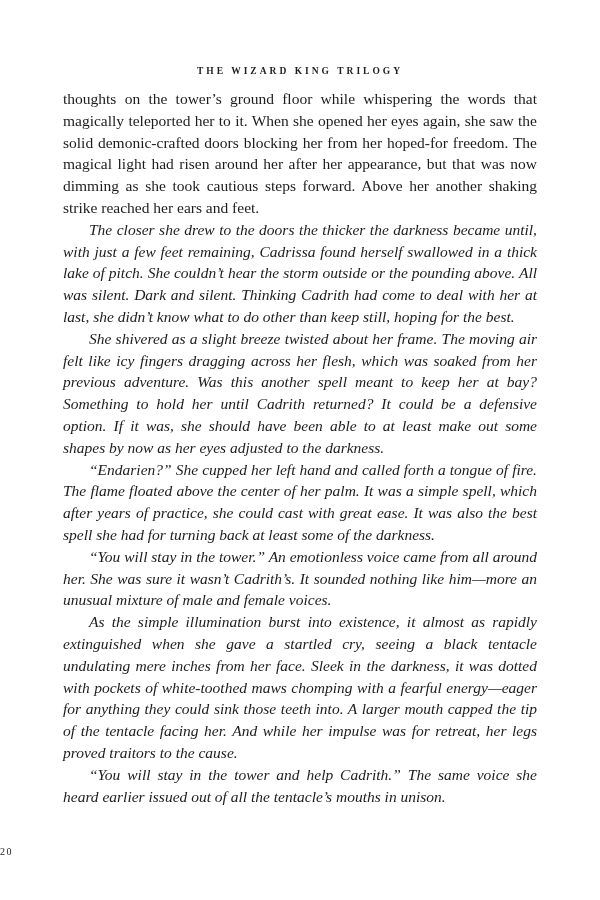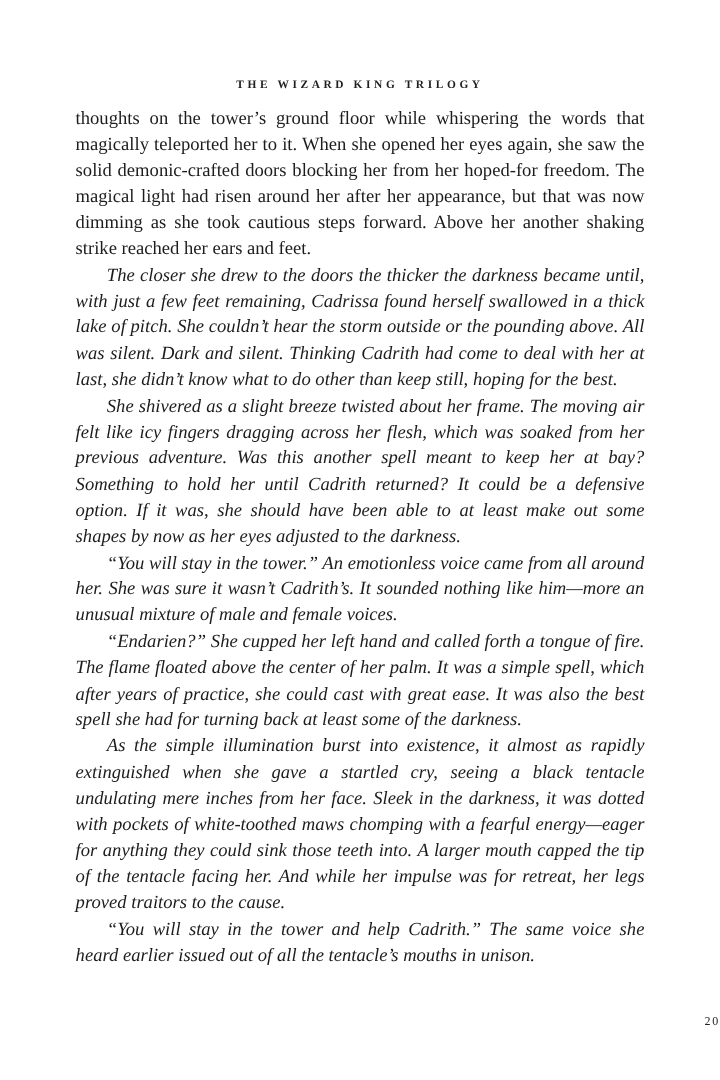--- a/index.html
+++ b/index.html
@@ -45,38 +45,38 @@
   }
   .body-text p.indent {
     text-indent: 26px;
     font-style: italic;
   }
   .page-number {
     position: absolute;
     top: 846px;
     left: 0;
     width: 100%;
-    text-align: right;
+    text-align: left;
     font-size: 10px;
     letter-spacing: 1.5px;
     color: #1f1f1f;
   }
 </style>
 </head>
 <body>
 
 <div class="page">
 
   <div class="running-header">THE WIZARD KING TRILOGY</div>
 
   <div class="body-text">
     <p>thoughts on the tower’s ground floor while whispering the words that magically teleported her to it. When she opened her eyes again, she saw the solid demonic-crafted doors blocking her from her hoped-for freedom. The magical light had risen around her after her appearance, but that was now dimming as she took cautious steps forward. Above her another shaking strike reached her ears and feet.</p>
     <p class="indent">The closer she drew to the doors the thicker the darkness became until, with just a few feet remaining, Cadrissa found herself swallowed in a thick lake of pitch. She couldn’t hear the storm outside or the pounding above. All was silent. Dark and silent. Thinking Cadrith had come to deal with her at last, she didn’t know what to do other than keep still, hoping for the best.</p>
     <p class="indent">She shivered as a slight breeze twisted about her frame. The moving air felt like icy fingers dragging across her flesh, which was soaked from her previous adventure. Was this another spell meant to keep her at bay? Something to hold her until Cadrith returned? It could be a defensive option. If it was, she should have been able to at least make out some shapes by now as her eyes adjusted to the darkness.</p>
+    <p class="indent">“Endarien?” She cupped her left hand and called forth a tongue of fire. The flame floated above the center of her palm. It was a simple spell, which after years of practice, she could cast with great ease. It was also the best spell she had for turning back at least some of the darkness.</p>
     <p class="indent">“You will stay in the tower.” An emotionless voice came from all around her. She was sure it wasn’t Cadrith’s. It sounded nothing like him—more an unusual mixture of male and female voices.</p>
-    <p class="indent">“Endarien?” She cupped her left hand and called forth a tongue of fire. The flame floated above the center of her palm. It was a simple spell, which after years of practice, she could cast with great ease. It was also the best spell she had for turning back at least some of the darkness.</p>
     <p class="indent">As the simple illumination burst into existence, it almost as rapidly extinguished when she gave a startled cry, seeing a black tentacle undulating mere inches from her face. Sleek in the darkness, it was dotted with pockets of white-toothed maws chomping with a fearful energy—eager for anything they could sink those teeth into. A larger mouth capped the tip of the tentacle facing her. And while her impulse was for retreat, her legs proved traitors to the cause.</p>
     <p class="indent">“You will stay in the tower and help Cadrith.” The same voice she heard earlier issued out of all the tentacle’s mouths in unison.</p>
   </div>
 
   <div class="page-number">20</div>
 
 </div>
 
 </body></html>

